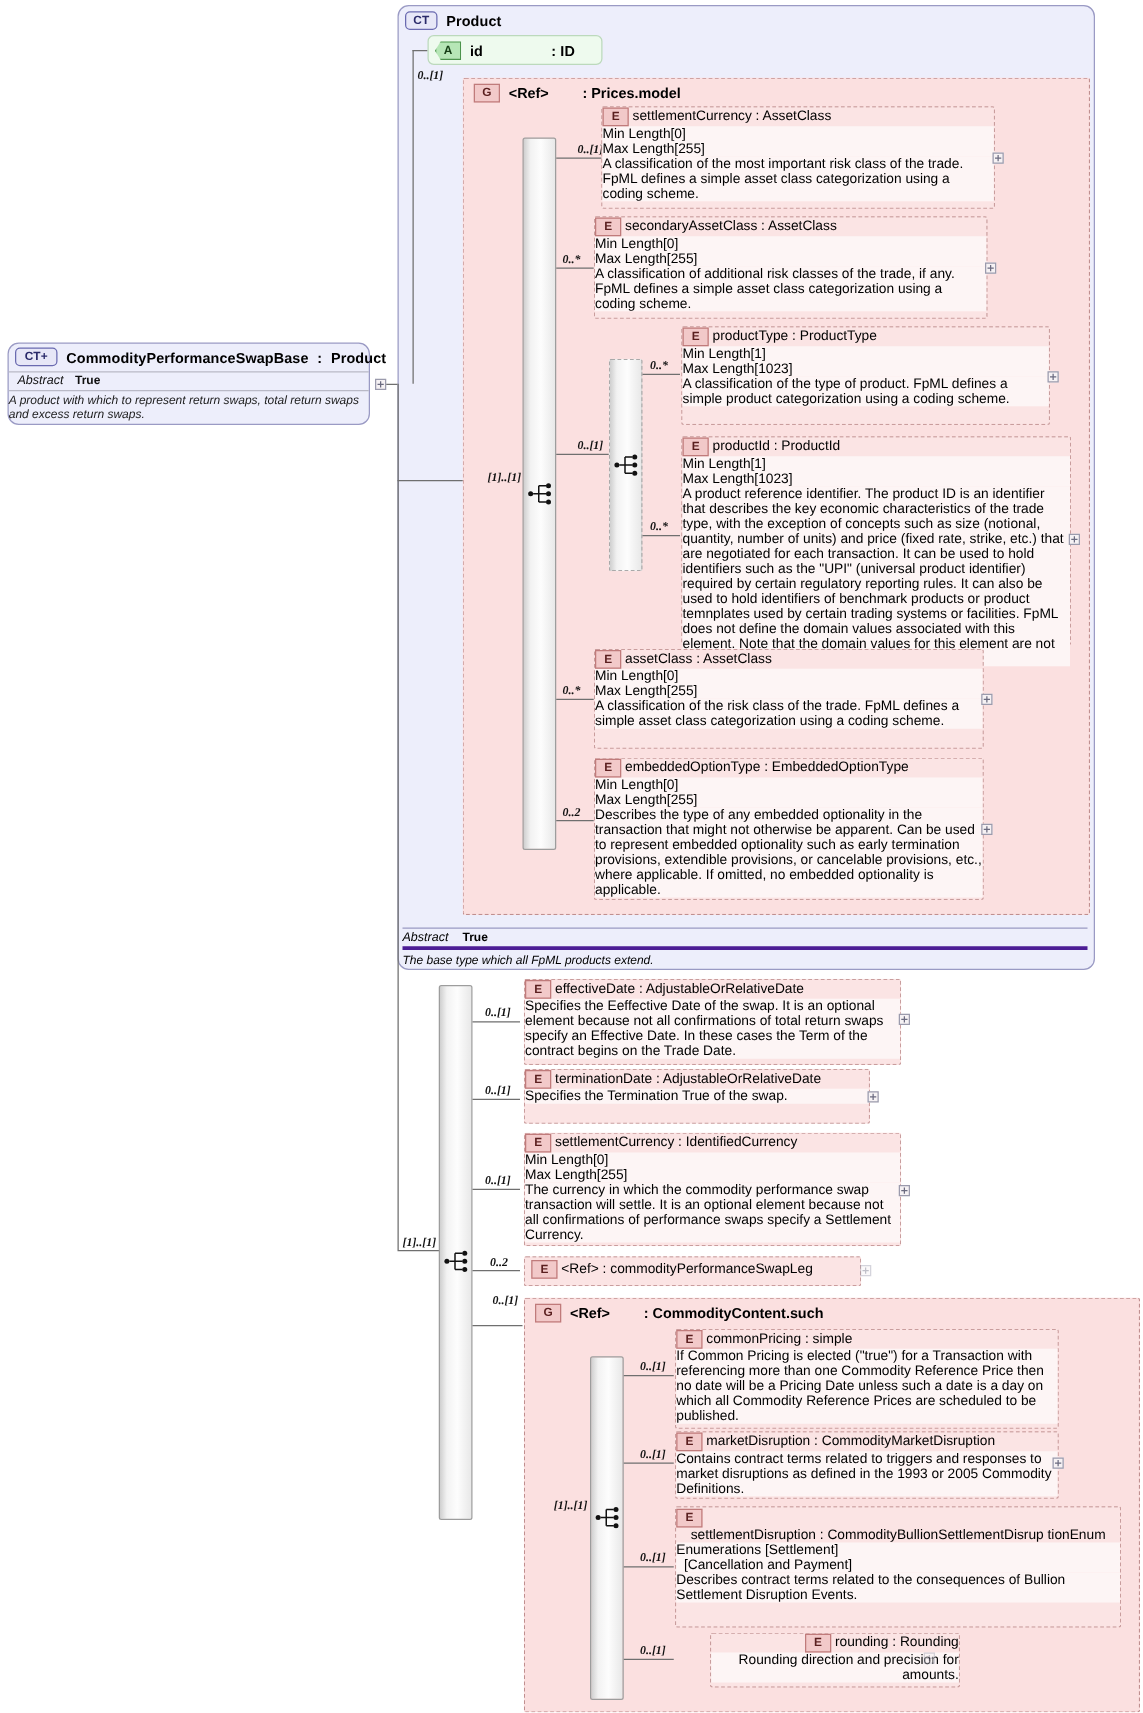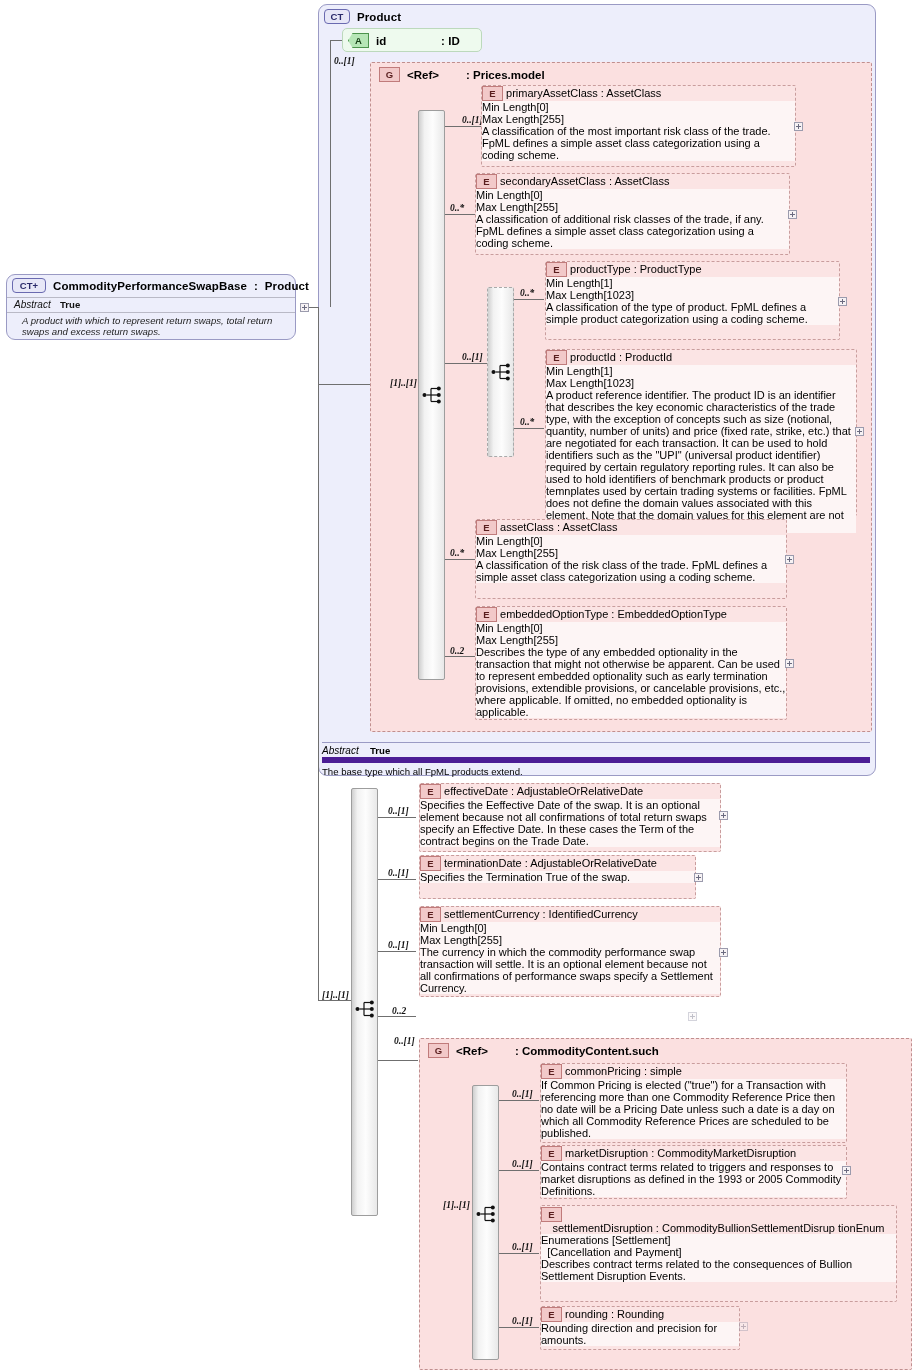--- a/index.html
+++ b/index.html
@@ -8,21 +8,21 @@
     font-family:"Liberation Sans","DejaVu Sans",sans-serif;
     font-size:11px;
     color:#000;
     -webkit-font-smoothing:antialiased;
   }
   #canvas{position:relative;width:914px;height:1370px;overflow:hidden;background:#fff;}
 
   
   .node{position:absolute;box-sizing:border-box;}
   .node .hdr{
-    display:flex;align-items:center;gap:7px;
+    display:flex;align-items:flex-end;gap:7px;
     padding:3px 6px 4px 5px;
     font-weight:bold;font-size:11.5px;letter-spacing:.1px;
     white-space:nowrap;
   }
   .node .hdr .nm{font-weight:bold;}
   .node .rows{border-top:1px solid #b9b9c6;padding:2px 6px 2px 7px;}
   .node .row{display:flex;font-style:italic;font-size:10px;line-height:11.5px;color:#111;}
   .node .row .k{min-width:64px;}
   .node .doc{
     border-top:1px solid #b9b9c6;
@@ -91,38 +91,38 @@
       <span class="nm">Product</span>
     </div>
   </div>
 
   <div style="position:absolute;left:322px;top:742px;width:548px;border-top:1px solid #9a9ac4;padding-top:2px;">
     <div class="row" style="display:flex;font-style:italic;font-size:10px;">
       <span class="k" style="min-width:48px;">Abstract</span>
       <span style="font-style:normal;font-weight:bold;font-size:9.6px;">True</span>
     </div>
   </div>
-  <div style="position:absolute;left:322px;top:757px;width:548px;border-top:6px solid #4c1d95;padding-top:3px;font-size:9.6px;">
+  <div style="position:absolute;left:322px;top:757px;width:548px;border-top:3px solid #4c1d95;padding-top:3px;font-style:italic;font-size:9.6px;">
     <span>The base type which all FpML products extend.</span>
   </div>
 
   <div class="node ct-box" style="left:6px;top:274px;width:290px;height:66px;">
     <div class="hdr">
       <span class="badge ctp">CT+</span>
       <span class="nm">CommodityPerformanceSwapBase</span>
       <span>:</span>
       <span class="nm">Product</span>
     </div>
     <div class="rows" style="padding:1px 6px 1px 7px;">
       <div class="row">
         <span class="k" style="min-width:46px;">Abstract</span>
         <span style="font-style:normal;font-weight:bold;font-size:9.6px;">True</span>
       </div>
     </div>
-    <div class="doc" style="padding:2px 6px 2px 15px;">
+    <div class="doc" style="padding:2px 6px 2px 0;">
       <span>A product with which to represent return swaps, total return swaps and excess return swaps.</span>
     </div>
   </div>
 
   <div class="plus" style="left:300px;top:303px;"></div>
   <div class="ln lnh" style="left:309px;top:307px;width:9px;"></div>
 
   <div class="ln lnv" style="left:318px;top:307px;height:693px;"></div>
   <div class="ln lnh" style="left:318px;top:384px;width:72px;"></div>
   <div class="ln lnh" style="left:318px;top:1000px;width:35px;"></div>
@@ -162,21 +162,21 @@
   <div class="ln lnh" style="left:445px;top:126px;width:48px;"></div>
   <div class="ln lnh" style="left:445px;top:214px;width:30px;"></div>
   <div class="ln lnh" style="left:445px;top:363px;width:42px;"></div>
   <div class="ln lnh" style="left:445px;top:559px;width:30px;"></div>
   <div class="ln lnh" style="left:445px;top:656px;width:30px;"></div>
 
   <div class="card" style="left:462px;top:115px;">0..[1]</div>
   <div class="elem-dash" style="position:absolute;left:481px;top:85px;width:313px;height:80px;">
     <div class="hdr">
       <span class="badge e">E</span>
-      <span class="nm">primaryAssetClass : AssetClass</span>
+      <span class="nm">settlementCurrency : AssetClass</span>
     </div>
     <div class="rows white-body">
       <div class="row"><span class="k">Min Length</span><span class="v">[0]</span></div>
       <div class="row"><span class="k">Max Length</span><span class="v">[255]</span></div>
     </div>
     <div class="doc white-body"><span>A classification of the most important risk class of the trade. FpML defines a simple asset class categorization using a coding scheme.</span></div>
   </div>
   <div class="plus" style="left:794px;top:122px;"></div>
 
   <div class="card" style="left:450px;top:203px;">0..*</div>
@@ -312,20 +312,27 @@
     </div>
     <div class="rows white-body">
       <div class="row"><span class="k">Min Length</span><span class="v">[0]</span></div>
       <div class="row"><span class="k">Max Length</span><span class="v">[255]</span></div>
     </div>
     <div class="doc white-body"><span>The currency in which the commodity performance swap transaction will settle. It is an optional element because not all confirmations of performance swaps specify a Settlement Currency.</span></div>
   </div>
   <div class="plus" style="left:719px;top:948px;"></div>
 
   <div class="card" style="left:392px;top:1006px;">0..2</div>
+  <div class="elem-dash" style="position:absolute;left:419px;top:1005px;width:268px;height:22px;">
+    <div class="hdr" style="padding:2px 6px 2px 5px;">
+      <span class="badge e">E</span>
+      <span style="min-width:58px;">&lt;Ref&gt;</span>
+      <span class="nm">: commodityPerformanceSwapLeg</span>
+    </div>
+  </div>
   <div class="plus dim" style="left:688px;top:1012px;"></div>
 
   <div class="card" style="left:394px;top:1036px;">0..[1]</div>
   <div class="grp-dash" style="position:absolute;left:419px;top:1038px;width:491px;height:330px;"></div>
   <div class="hdr" style="position:absolute;left:423px;top:1040px;display:flex;align-items:center;gap:7px;font-weight:bold;font-size:11.5px;padding:3px 5px;">
     <span class="badge g">G</span>
     <span style="min-width:52px;">&lt;Ref&gt;</span>
     <span>: CommodityContent.such</span>
   </div>
 
@@ -379,21 +386,21 @@
       </div>
       <div class="row">
         <span class="k" style="min-width:68px;">&nbsp;</span>
         <span class="v">[Cancellation and Payment]</span>
       </div>
     </div>
     <div class="doc white-body"><span>Describes contract terms related to the consequences of Bullion Settlement Disruption Events.</span></div>
   </div>
 
   <div class="card" style="left:512px;top:1316px;">0..[1]</div>
-  <div class="elem-dash" style="position:absolute;left:540px;top:1306px;width:198px;height:42px;">
+  <div class="elem-dash" style="position:absolute;left:568px;top:1306px;width:198px;height:42px;text-align:right;">
     <div class="hdr">
       <span class="badge e">E</span>
       <span class="nm">rounding : Rounding</span>
     </div>
     <div class="doc white-body"><span>Rounding direction and precision for amounts.</span></div>
   </div>
   <div class="plus dim" style="left:739px;top:1322px;"></div>
 
 </div>
 

